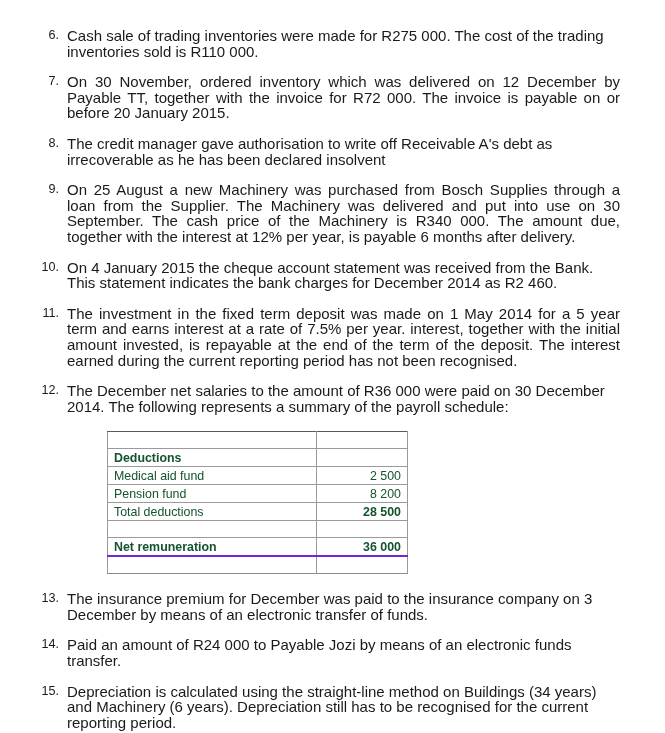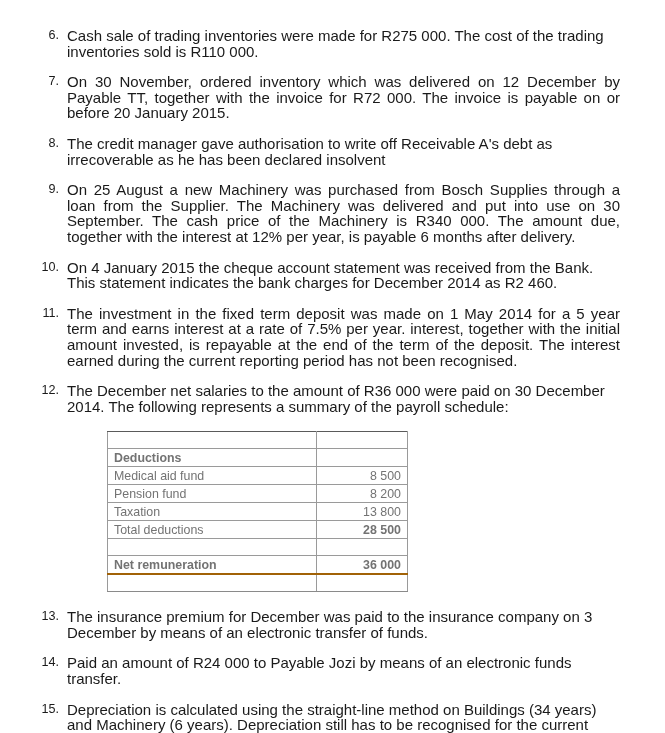--- a/index.html
+++ b/index.html
@@ -70,30 +70,30 @@
     width: 274px;
     table-layout: fixed;
     font-size: 12.4px;
   }
   table.payroll td {
     border: 1px solid #9a9a9a;
     height: 17px;
     padding: 0 6px;
     line-height: 16px;
     vertical-align: middle;
-    color: #737373;
+    color: #14532d;
     overflow: hidden;
     white-space: nowrap;
   }
   table.payroll td.label { width: 196px; text-align: left; }
   table.payroll td.value { width: 78px;  text-align: right; }
   table.payroll tr.blank td { height: 16px; }
   .b { font-weight: bold; }
   
-  table.payroll tr.net td { border-bottom: 2px solid #a16207; }
+  table.payroll tr.net td { border-bottom: 2px solid #6d28d9; }
   table.payroll tr.outer-top td { border-top: 1.4px solid #5a5a5a; }
   table.payroll tr.outer-bottom td { border-bottom: 1.4px solid #8a8a8a; }
 </style>
 </head>
 <body>
 
 <div class="page">
 
   <ol class="qlist">
 
@@ -140,32 +140,28 @@
               <td class="value"></td>
             </tr>
 
             <tr>
               <td class="label b">Deductions</td>
               <td class="value"></td>
             </tr>
 
             <tr>
               <td class="label">Medical aid fund</td>
-              <td class="value">8 500</td>
+              <td class="value">2 500</td>
             </tr>
 
             <tr>
               <td class="label">Pension fund</td>
               <td class="value">8 200</td>
             </tr>
 
-            <tr>
-              <td class="label">Taxation</td>
-              <td class="value">13 800</td>
-            </tr>
 
             <tr>
               <td class="label">Total deductions</td>
               <td class="value b">28 500</td>
             </tr>
 
             <tr class="blank">
               <td class="label"></td>
               <td class="value"></td>
             </tr>

